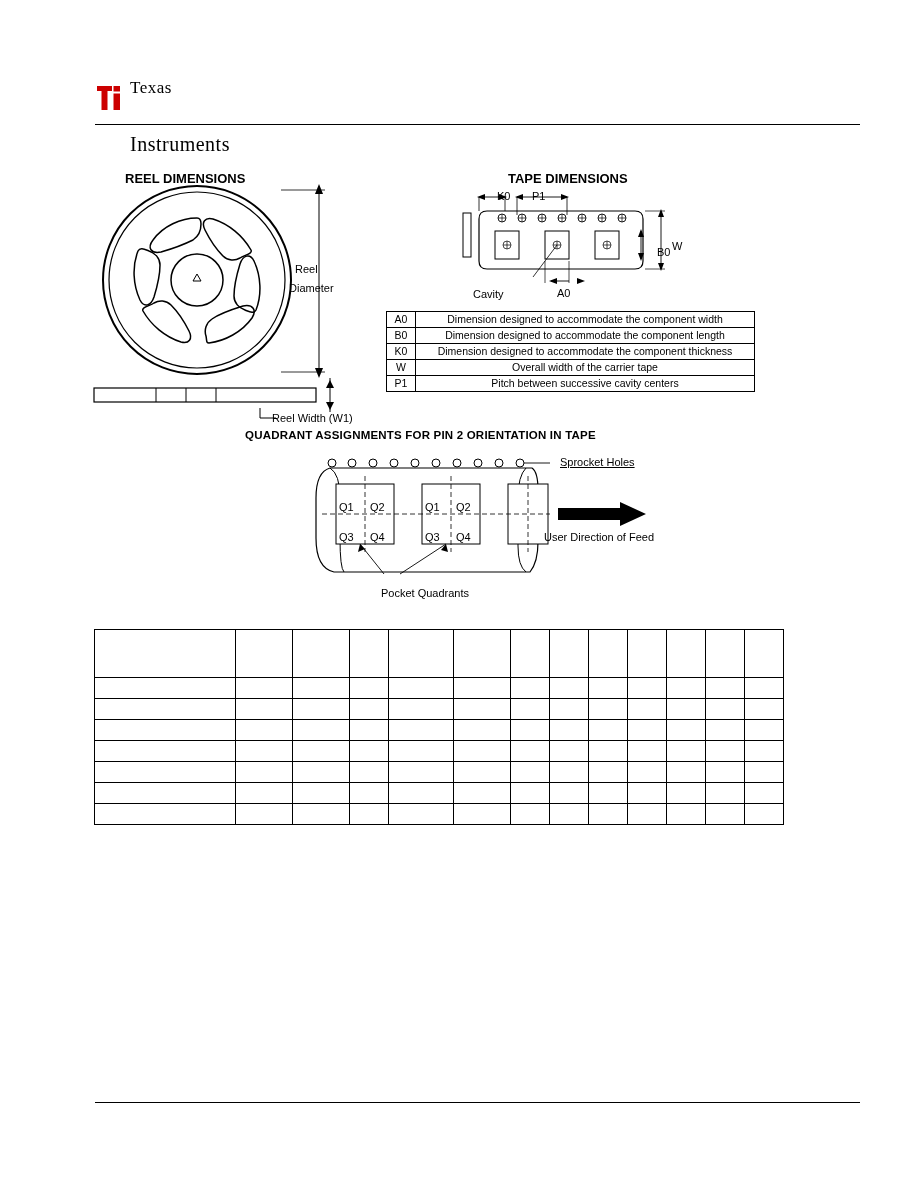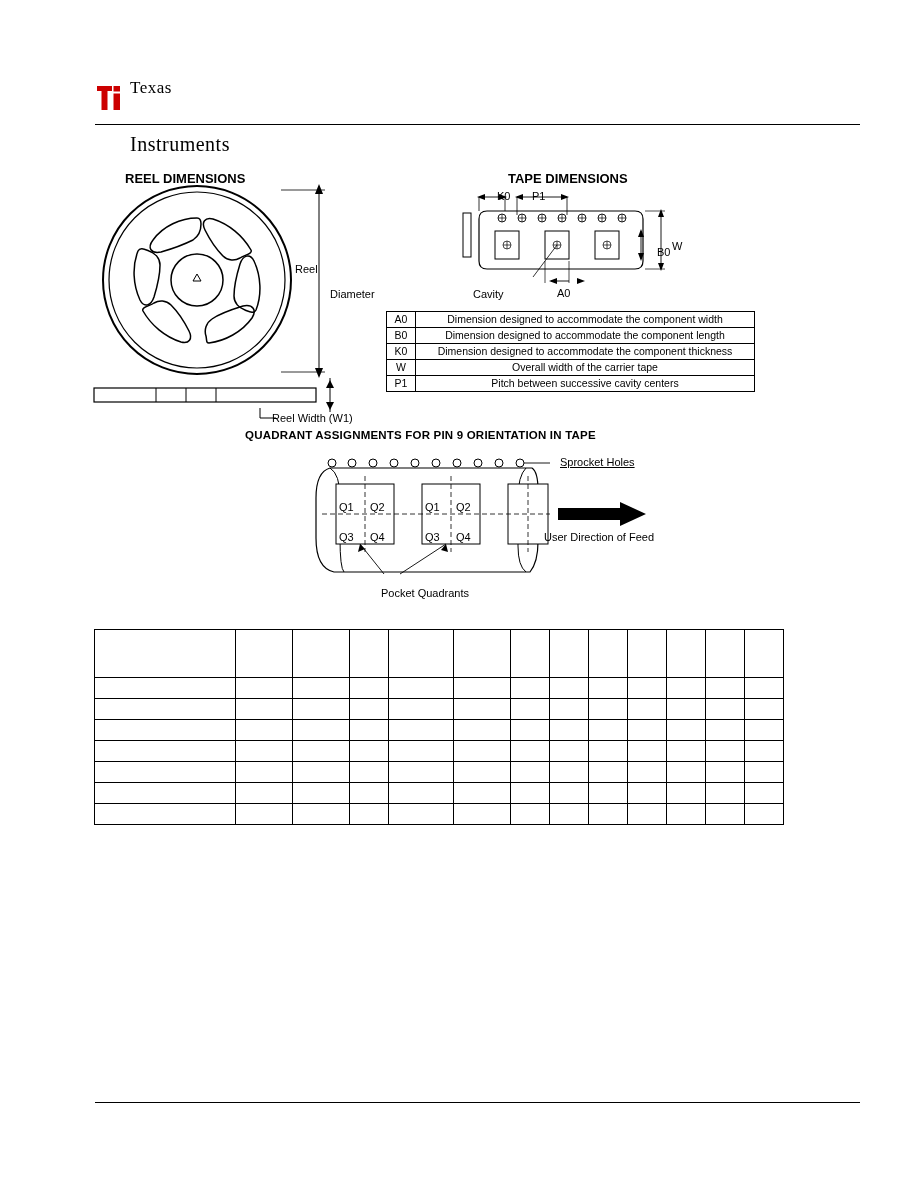--- a/index.html
+++ b/index.html
@@ -173,21 +173,21 @@
   <path d="M112 92 L116 99 L108 99 Z" fill="none" stroke="#000" stroke-width="1"></path>
 
   <line x1="234" y1="8" x2="234" y2="190" stroke="#000" stroke-width="1"></line>
   <polygon points="234,2 230,12 238,12" fill="#000"></polygon>
   <polygon points="234,196 230,186 238,186" fill="#000"></polygon>
   <line x1="196" y1="8" x2="240" y2="8" stroke="#000" stroke-width="0.8"></line>
   <line x1="196" y1="190" x2="240" y2="190" stroke="#000" stroke-width="0.8"></line>
 </svg>
 
 <div class="lbl" style="left:295px; top:263px;">Reel</div>
-<div class="lbl" style="left:289px; top:288px;padding-left:41px;">Diameter</div>
+<div class="lbl" style="left:289px; top:282px;">Diameter</div>
 
 <svg class="side-svg" style="left:90px; top:378px;" width="270" height="50" viewBox="0 0 270 50">
   <rect x="4" y="10" width="222" height="14" fill="#ffffff" stroke="#000" stroke-width="1.2"></rect>
   <line x1="66" y1="10" x2="66" y2="24" stroke="#000" stroke-width="1"></line>
   <line x1="96" y1="10" x2="96" y2="24" stroke="#000" stroke-width="1"></line>
   <line x1="126" y1="10" x2="126" y2="24" stroke="#000" stroke-width="1"></line>
 
   <line x1="240" y1="0" x2="240" y2="34" stroke="#000" stroke-width="1"></line>
   <polygon points="240,2 236,10 244,10" fill="#000"></polygon>
   <polygon points="240,32 236,24 244,24" fill="#000"></polygon>
@@ -304,21 +304,21 @@
       <td class="key">W</td>
       <td class="desc">Overall width of the carrier tape</td>
     </tr>
     <tr>
       <td class="key">P1</td>
       <td class="desc">Pitch between successive cavity centers</td>
     </tr>
   </tbody>
 </table>
 
-<div class="quad-title">QUADRANT ASSIGNMENTS FOR PIN 9 ORIENTATION IN TAPE</div>
+<div class="quad-title">QUADRANT ASSIGNMENTS FOR PIN 2 ORIENTATION IN TAPE</div>
 
 <svg class="quad-svg" style="left:300px; top:448px;" width="260" height="150" viewBox="0 0 260 150">
 
   <path d="M30 20 q-14 4 -14 30 v40 q0 30 18 34 h196 q8 -10 8 -30 v-52 q0 -18 -6 -22 z" fill="#ffffff" stroke="#000" stroke-width="1.2"></path>
   <path d="M30 20 q10 6 10 30 v40 q0 30 4 34" fill="none" stroke="#000" stroke-width="1"></path>
   <path d="M226 20 q-8 8 -8 30 v48 q0 20 8 26" fill="none" stroke="#000" stroke-width="1"></path>
 
   <g fill="#ffffff" stroke="#000" stroke-width="1">
     <circle cx="32" cy="15" r="4"></circle>
       <circle cx="52" cy="15" r="4"></circle>

